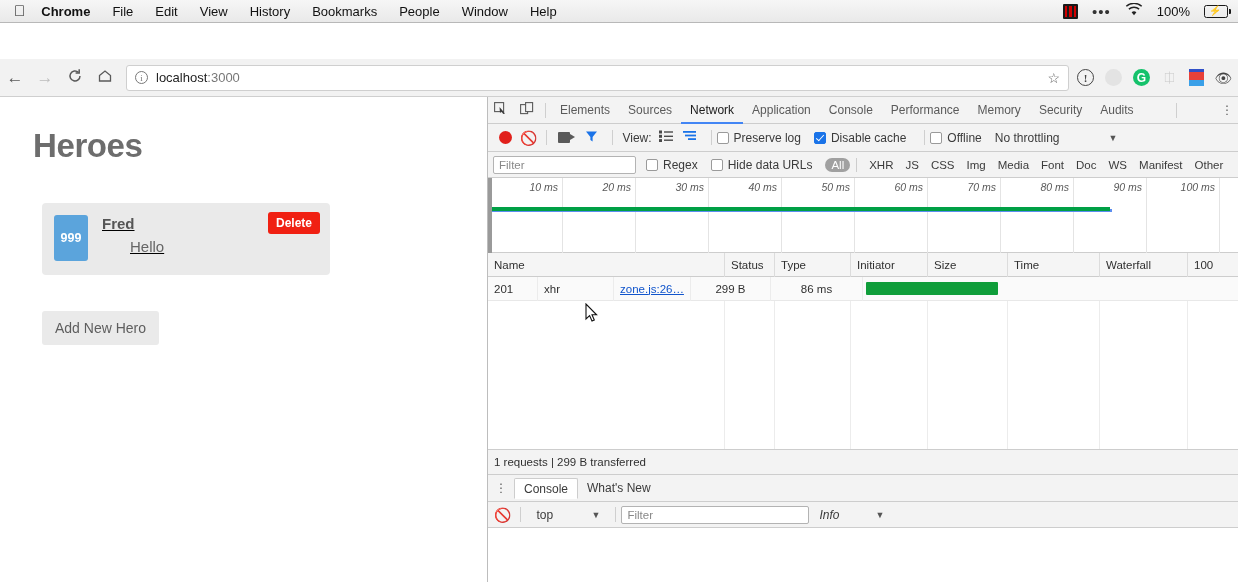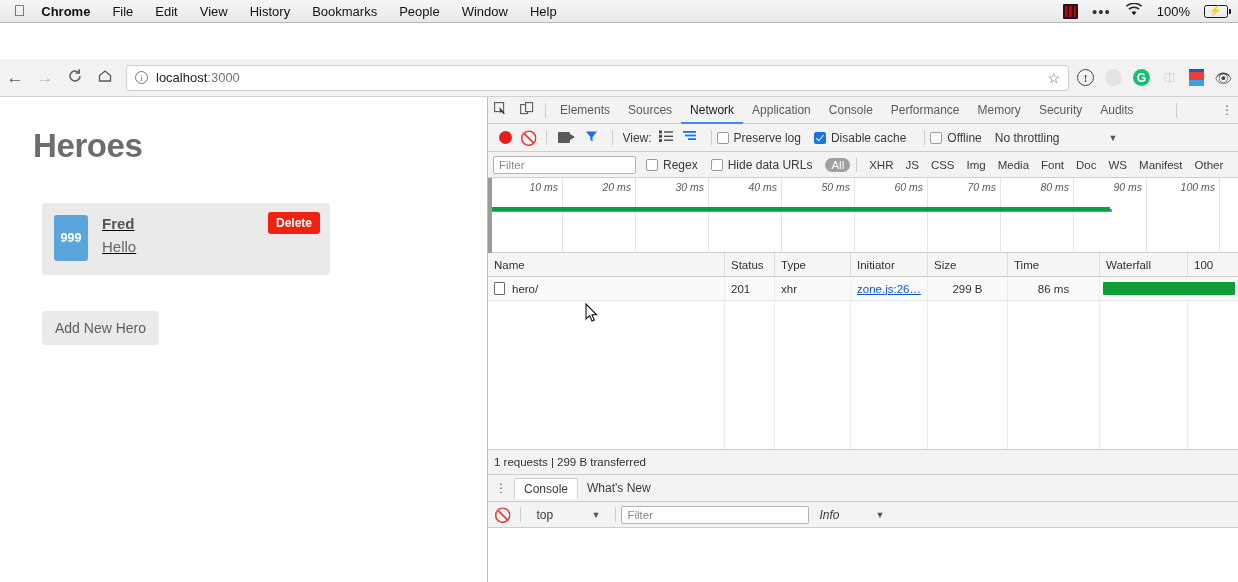--- a/index.html
+++ b/index.html
@@ -113,21 +113,21 @@
     border-radius: 4px; padding: 12px 10px 14px 12px;
     display: flex; align-items: flex-start; position: relative;
   }
   .hero-badge {
     width: 34px; height: 46px; background: #5ba4dc; border-radius: 3px;
     color: #fff; font-size: 12.5px; font-weight: bold;
     display: flex; align-items: center; justify-content: center; flex: none;
   }
   .hero-text { margin-left: 14px; text-decoration: underline; }
   .hero-name { font-size: 15px; font-weight: bold; color: #555; line-height: 1.25; }
-  .hero-desc { font-size: 15px; color: #666; margin-top: 4px; line-height: 1.25; }
+  .hero-desc { font-size: 15px; color: #666; margin-top: 4px; line-height: 1.25; margin-left: 28px; }
   .delete-btn {
     position: absolute; right: 10px; top: 9px;
     background: #f02012; color: #fff; border: none; border-radius: 3px;
     font-size: 12px; font-weight: bold; padding: 4px 8px; cursor: pointer;
     font-family: "Liberation Sans", sans-serif;
   }
   .add-btn {
     margin: 36px 0 0 42px; background: #eaeaea; border: none; border-radius: 3px;
     font-size: 14px; color: #5e5e5e; padding: 9px 13px; cursor: pointer;
     font-family: "Liberation Sans", sans-serif;
@@ -477,23 +477,20 @@
       <span class="nh" style="width:50px">Status</span>
       <span class="nh" style="width:76px">Type</span>
       <span class="nh" style="width:77px">Initiator</span>
       <span class="nh" style="width:80px">Size</span>
       <span class="nh" style="width:92px">Time</span>
       <span class="nh" style="width:88px">Waterfall</span>
       <span class="nh" style="width:50px;border-right:none">100</span>
     </div>
 
     <div class="net-row">
-      <span class="nc" style="width:237px">
-        <span class="docico"></span><span>hero/</span>
-      </span>
       <span class="nc" style="width:50px">201</span>
       <span class="nc" style="width:76px">xhr</span>
       <span class="nc initlink" style="width:77px">zone.js:26…</span>
       <span class="nc num" style="width:80px">299 B</span>
       <span class="nc num" style="width:92px">86 ms</span>
       <span class="nc" style="width:138px;border-right:none;padding:0">
         <span class="wf-bar" style="display:block;width:132px;margin:5px 0 0 3px"></span>
       </span>
     </div>
 

